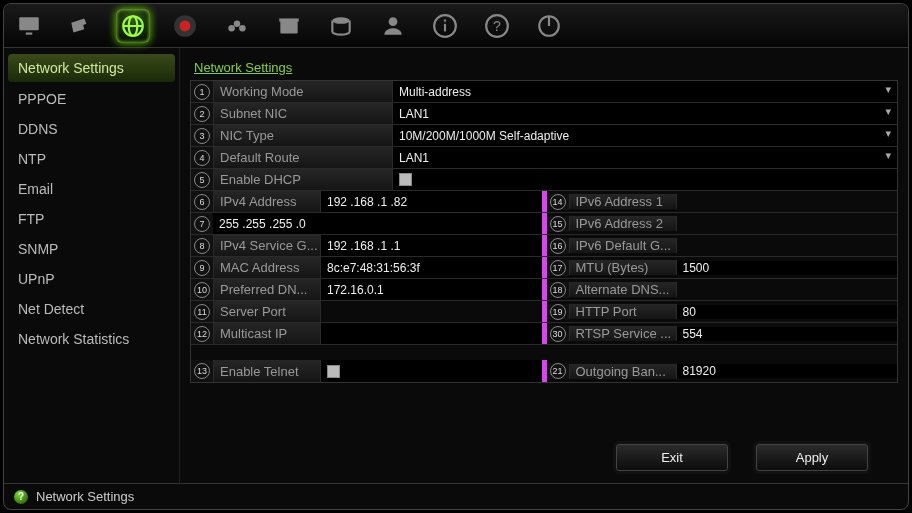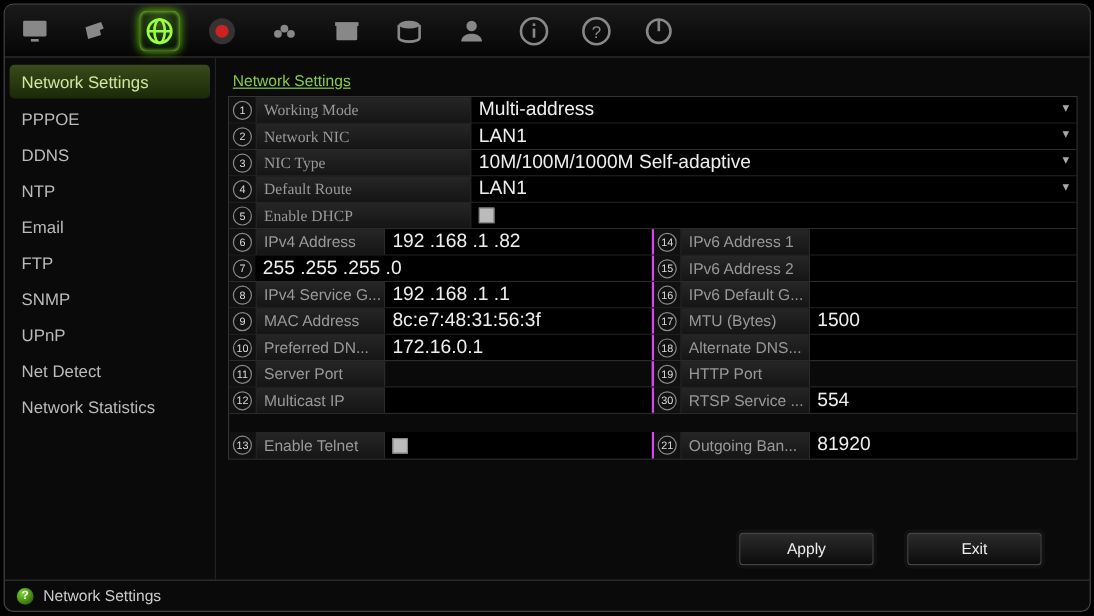--- a/index.html
+++ b/index.html
@@ -97,21 +97,21 @@
     flex-direction: column;
     margin-top: 2px;
   }
   .row {
     display: flex;
     border-bottom: 1px solid #2a2a2a;
     height: 22px;
   }
   .row:last-child { border-bottom: none; margin-top: 15px; }
   .half { display: flex; flex: 1; min-width: 0; }
-  .half + .half { border-left: 2px solid #d946ef; }
+  .half + .half { border-left: 5px solid #d946ef; align-items: center; }
   .num {
     width: 22px;
     display: flex; align-items: center; justify-content: center;
     color: #ddd;
     font-size: 11px;
     background: #111;
   }
   .num span {
     width:16px; height:16px; border:1px solid #888; border-radius:50%;
     display:flex; align-items:center; justify-content:center;
@@ -122,32 +122,32 @@
     color: #999;
     padding: 0 6px;
     display: flex;
     align-items: center;
     border-right: 1px solid #2a2a2a;
     border-left: 1px solid #2a2a2a;
     white-space: nowrap;
     overflow: hidden;
     font-size: 13px;
   }
-  .lbl-full   { width: 180px; font-family: Liberation Serif, serif; }
+  .lbl-full   { width: 180px; }
   .lbl-narrow { width: 108px; }
   .val {
     flex: 1;
     display: flex;
     align-items: center;
     padding: 0 6px;
     color: #eee;
     background: #000;
     white-space: nowrap;
     overflow: hidden;
-    font-size: 16px;
+    font-size: 12px;
     position: relative;
   }
   .val.select::after {
     content: "▾";
     position: absolute;
     right: 6px;
     top: 2px;
     color: #aaa;
     font-size: 11px;
   }
@@ -296,29 +296,29 @@
           <div class="num">
               <span>1</span>
             </div>
           <div class="lbl lbl-full">Working Mode</div>
           <div class="val select">Multi-address</div>
         </div>
         <div class="row">
           <div class="num">
               <span>2</span>
             </div>
-          <div class="lbl lbl-full">Network NIC</div>
+          <div class="lbl lbl-full">Subnet NIC</div>
           <div class="val select">LAN1</div>
         </div>
         <div class="row">
           <div class="num">
               <span>3</span>
             </div>
           <div class="lbl lbl-full">NIC Type</div>
-          <div class="val select">10M/100M/1000M Self-adaptive</div>
+          <div class="val select">10M/200M/1000M Self-adaptive</div>
         </div>
         <div class="row">
           <div class="num">
               <span>4</span>
             </div>
           <div class="lbl lbl-full">Default Route</div>
           <div class="val select">LAN1</div>
         </div>
         <div class="row">
           <div class="num">
@@ -414,20 +414,21 @@
             <div class="num">
                 <span>11</span>
               </div>
             <div class="lbl lbl-narrow">Server Port</div>
           </div>
           <div class="half">
             <div class="num">
                 <span>19</span>
               </div>
             <div class="lbl lbl-narrow">HTTP Port</div>
+            <div class="val">80</div>
           </div>
         </div>
         <div class="row">
           <div class="half">
             <div class="num">
                 <span>12</span>
               </div>
             <div class="lbl lbl-narrow">Multicast IP</div>
             <div class="val"></div>
           </div>
@@ -455,22 +456,22 @@
               </div>
             <div class="lbl lbl-narrow">Outgoing Ban...</div>
             <div class="val">81920</div>
           </div>
         </div>
       </div>
 
       <div style="flex:1"></div>
 
       <div class="footer-btns">
+        <div class="btn">Exit</div>
         <div class="btn">Apply</div>
-        <div class="btn">Exit</div>
       </div>
     </div>
   </div>
 
   <div class="status">
     <span class="qicon">?</span>
     <span>Network Settings</span>
   </div>
 </div>
 

